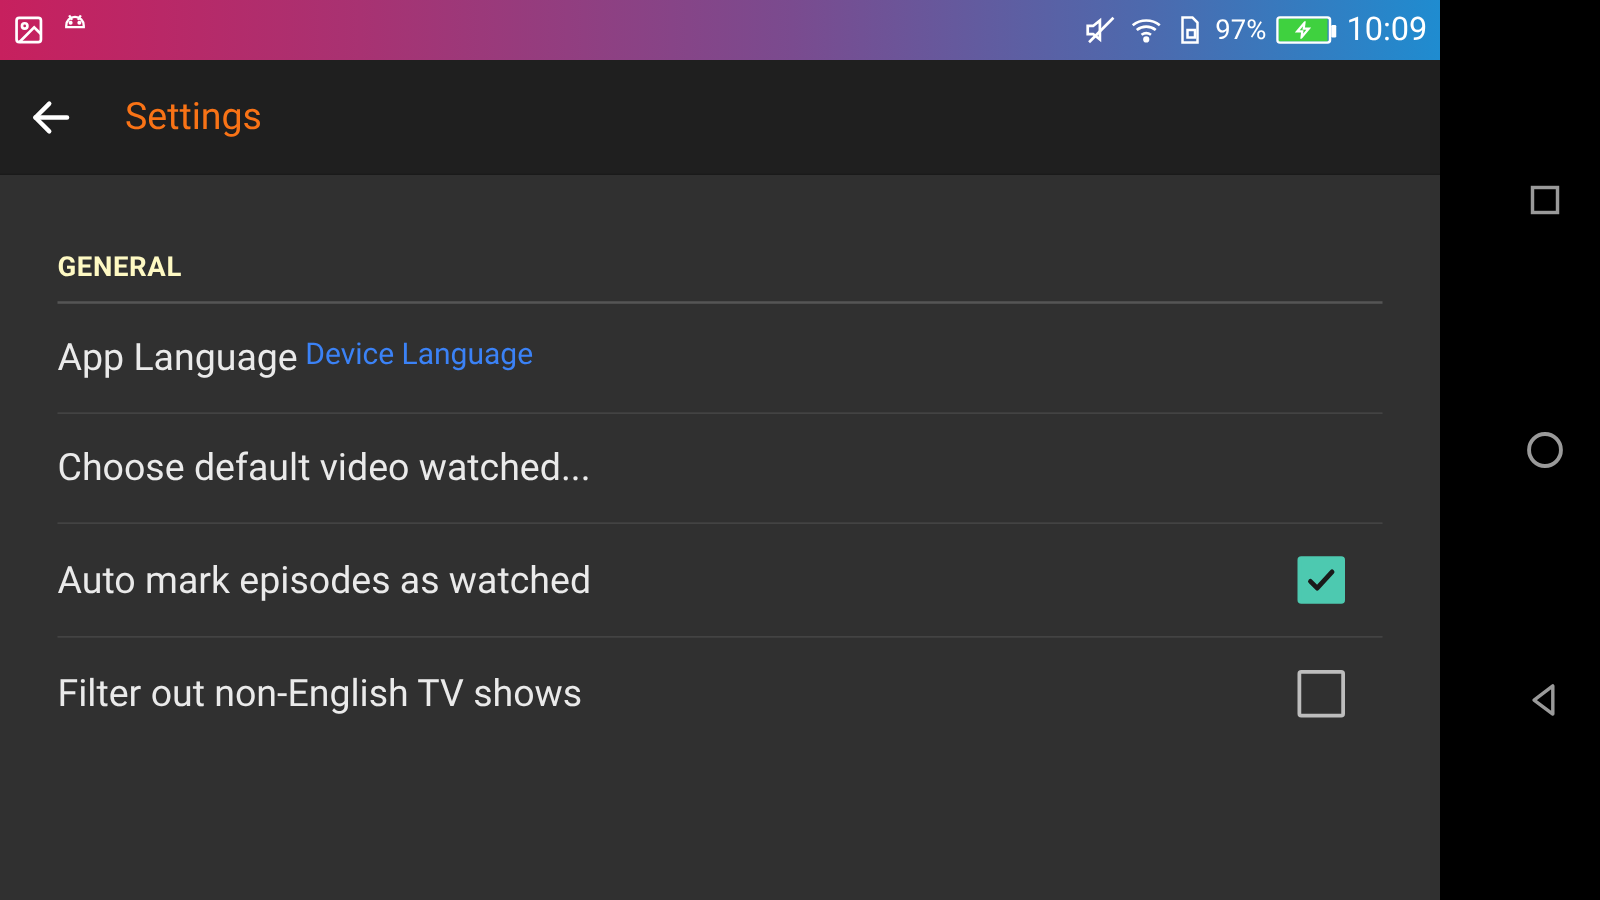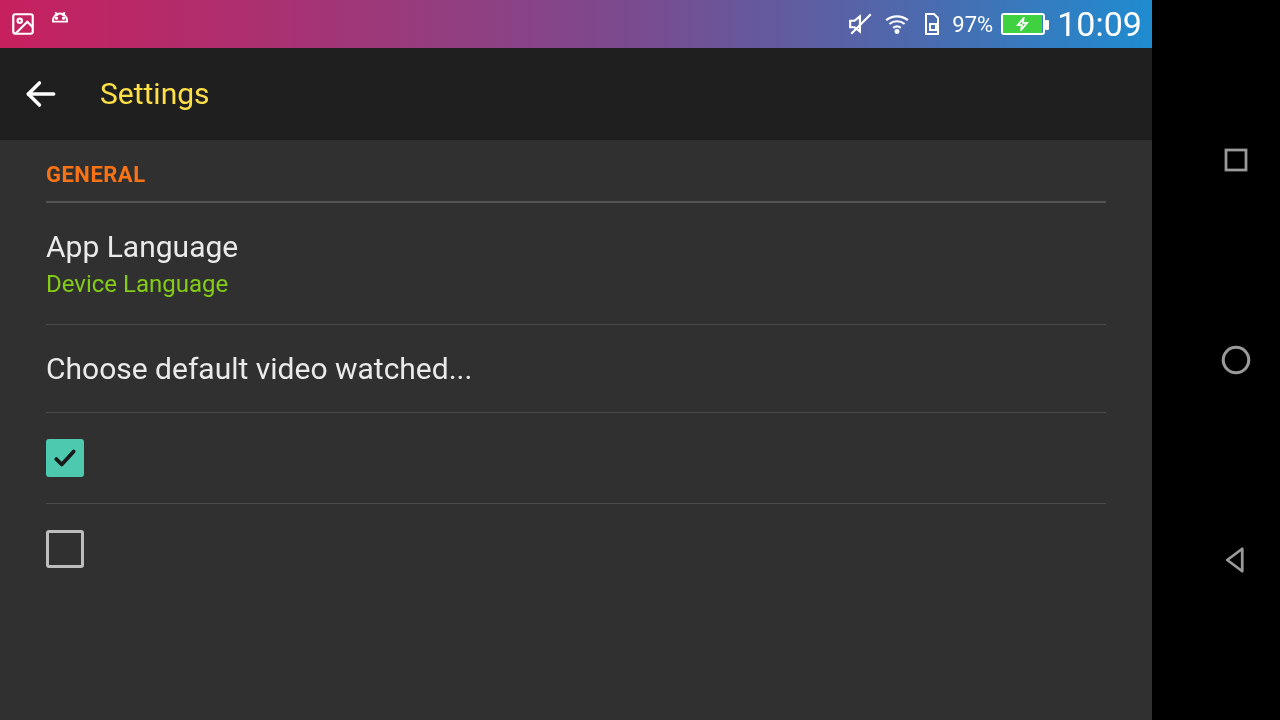--- a/index.html
+++ b/index.html
@@ -8,42 +8,42 @@
   .content-area { width: 1190px; height: 720px; display: flex; flex-direction: column; }
   .status-bar {
     height: 48px;
     background: linear-gradient(90deg, #c7205e 0%, #a83272 25%, #7a4b8f 55%, #4c6aae 80%, #1f8cd0 100%);
     display: flex; align-items: center; justify-content: space-between;
     padding: 0 10px; color: #fff;
   }
   .status-left { display: flex; align-items: center; gap: 10px; }
   .status-right { display: flex; align-items: center; gap: 8px; }
   .status-right .pct { font-size: 22px; }
-  .status-right .clock { font-size: 34px; margin-left: 4px; }
+  .status-right .clock { font-size: 26px; margin-left: 4px; }
   .battery {
     width: 44px; height: 22px; border: 2px solid #fff; border-radius: 3px; position: relative;
     display: flex; align-items: center;
   }
   .battery::after { content: ""; position: absolute; right: -6px; top: 5px; width: 4px; height: 10px; background: #fff; border-radius: 1px; }
   .battery-fill { background: #3fd13f; height: 100%; width: 97%; display:flex; align-items:center; justify-content:center;}
   .app-bar {
     height: 92px; background: #1f1f1f; display: flex; align-items: center; padding: 0 22px; gap: 40px;
     border-bottom: 1px solid #1a1a1a;
   }
-  .app-title { color: #fde047; font-size: 30px; text-align: right; }
+  .app-title { color: #f97316; font-size: 30px; text-align: right; }
   .settings-body { flex: 1; background: #303030; overflow: hidden; }
   .section-header {
-    padding: 22px 46px 8px; color: #f97316; font-size: 22px; font-weight: 700; letter-spacing: 0.5px;
+    padding: 22px 46px 8px; color: #fef9c3; font-size: 22px; font-weight: 700; letter-spacing: 0.5px; margin-top: 40px;
   }
   .divider-strong { height: 2px; background: #555; margin: 6px 46px 0; }
   .divider { height: 1px; background: #4a4a4a; margin: 0 46px; }
   .setting-item { padding: 26px 46px; display: flex; align-items: center; justify-content: space-between; }
-  .setting-text { display: flex; flex-direction: column; gap: 6px; }
+  .setting-text { display: flex; gap: 6px; }
   .setting-title { color: #eaeaea; font-size: 30px; }
-  .setting-sub { color: #84cc16; font-size: 24px; }
+  .setting-sub { color: #3b82f6; font-size: 24px; }
   .checkbox {
     width: 38px; height: 38px; border: 3px solid #bdbdbd; border-radius: 3px; display:flex; align-items:center; justify-content:center; margin-right: 30px;
   }
   .checkbox.checked { background: #4dc9b0; border-color: #4dc9b0; }
   .nav-bar {
     width: 90px; height: 720px; background: #000; display: flex; flex-direction: column; align-items: center; justify-content: space-around; padding: 60px 0;
   }
   .nav-btn { width: 40px; height: 40px; display:flex; align-items:center; justify-content:center; }
   svg { display: block; }
 </style>
@@ -130,29 +130,35 @@
       <div class="divider"></div>
 
       <div class="setting-item">
         <div class="setting-text">
           <div class="setting-title">Choose default video watched...</div>
         </div>
       </div>
       <div class="divider"></div>
 
       <div class="setting-item">
+        <div class="setting-text">
+          <div class="setting-title">Auto mark episodes as watched</div>
+        </div>
         <div class="checkbox checked">
           <svg width="26" height="26" viewBox="0 0 24 24" fill="none" stroke="#1a1a1a" stroke-width="3.5" stroke-linecap="round" stroke-linejoin="round">
               <polyline points="4 13 9 18 20 6"></polyline>
             </svg>
         </div>
       </div>
       <div class="divider"></div>
 
       <div class="setting-item">
+        <div class="setting-text">
+          <div class="setting-title">Filter out non-English TV shows</div>
+        </div>
         <div class="checkbox"></div>
       </div>
     </div>
   </div>
 
   <div class="nav-bar">
     <div class="nav-btn">
       <svg width="30" height="30" viewBox="0 0 24 24" fill="none" stroke="#9a9a9a" stroke-width="2.2">
           <rect x="4" y="4" width="16" height="16"></rect>
         </svg>

